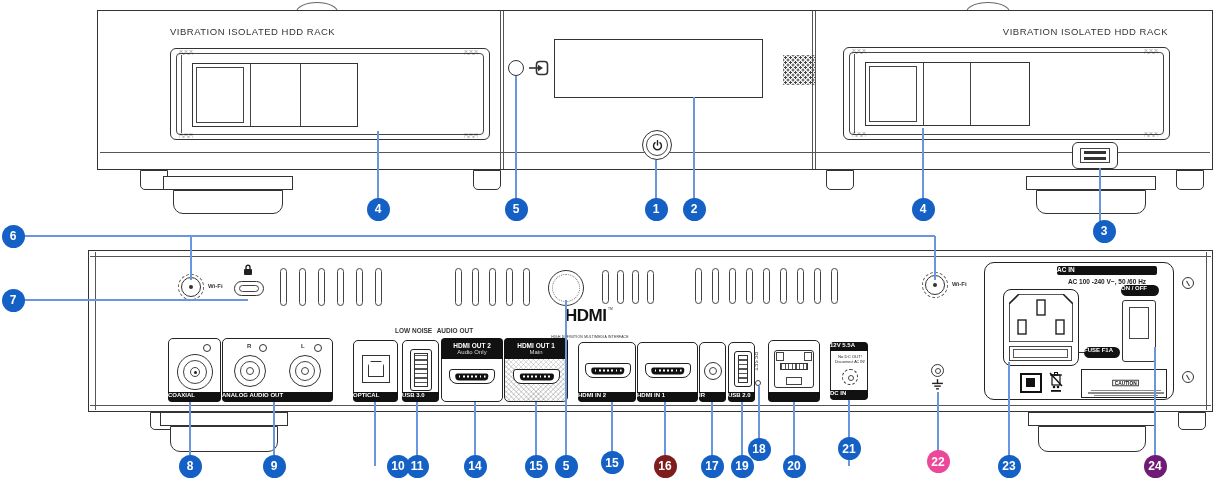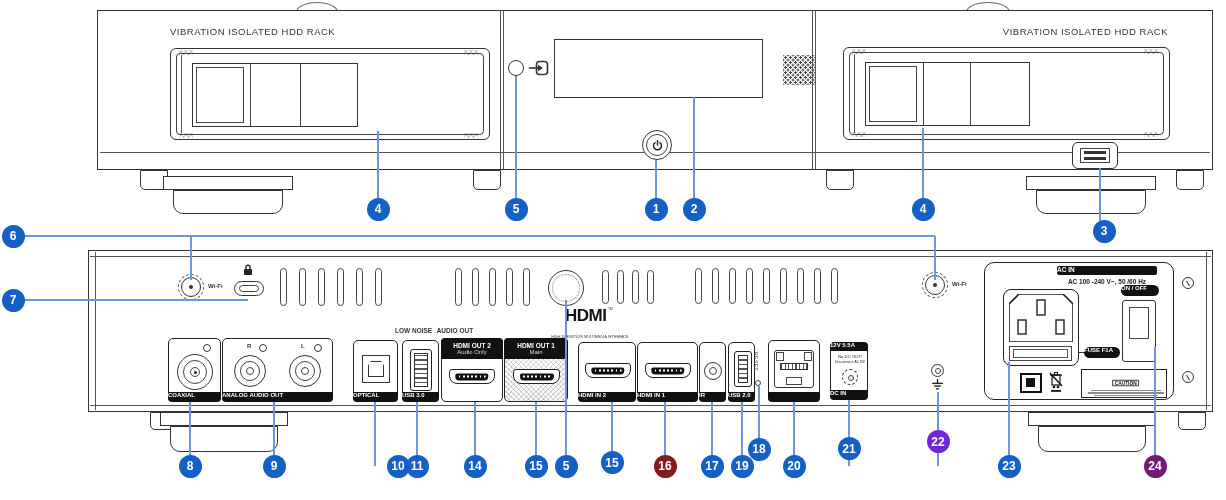--- a/index.html
+++ b/index.html
@@ -367,21 +367,21 @@
     <div class="callout" style="left:463.5px;top:454.5px;background:#1460c4;">14</div>
     <div class="callout" style="left:524.5px;top:454.5px;background:#1460c4;">15</div>
     <div class="callout" style="left:554.5px;top:454.5px;background:#1460c4;">5</div>
     <div class="callout" style="left:600.5px;top:451px;background:#1460c4;">15</div>
     <div class="callout" style="left:653.5px;top:454.5px;background:#7f1d1d;">16</div>
     <div class="callout" style="left:700.5px;top:454.5px;background:#1460c4;">17</div>
     <div class="callout" style="left:730.5px;top:454.5px;background:#1460c4;">19</div>
     <div class="callout" style="left:747.5px;top:437.5px;background:#1460c4;">18</div>
     <div class="callout" style="left:782.5px;top:454.5px;background:#1460c4;">20</div>
     <div class="callout" style="left:837.5px;top:437px;background:#1460c4;">21</div>
-    <div class="callout" style="left:926.5px;top:430px;background:#6d28d9;">22</div>
+    <div class="callout" style="left:926.5px;top:450px;background:#ec4899;">22</div>
     <div class="callout" style="left:997.5px;top:454.5px;background:#1460c4;">23</div>
     <div class="callout" style="left:1143.5px;top:454.5px;background:#701a75;">24</div>
     <div class="vent" style="left:280px;top:268px;height:38px;z-index:2;"></div>
     <div class="vent" style="left:299px;top:268px;height:38px;z-index:2;"></div>
     <div class="vent" style="left:318px;top:268px;height:38px;z-index:2;"></div>
     <div class="vent" style="left:337px;top:268px;height:38px;z-index:2;"></div>
     <div class="vent" style="left:356px;top:268px;height:38px;z-index:2;"></div>
     <div class="vent" style="left:375px;top:268px;height:38px;z-index:2;"></div>
     <div class="vent" style="left:455px;top:268px;height:38px;z-index:2;"></div>
     <div class="vent" style="left:472px;top:268px;height:38px;z-index:2;"></div>

